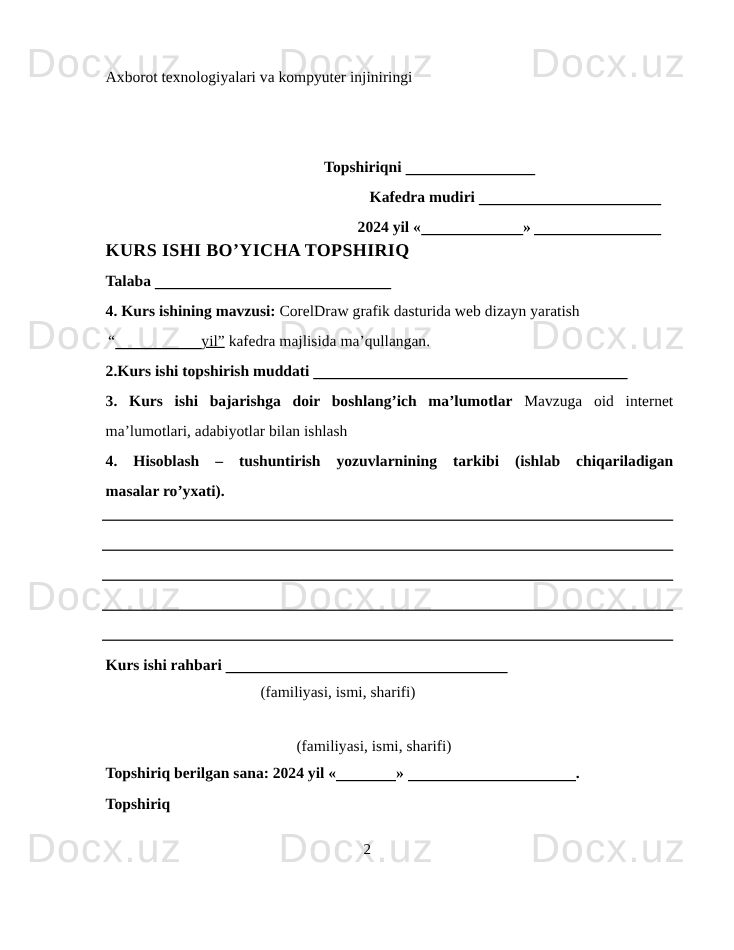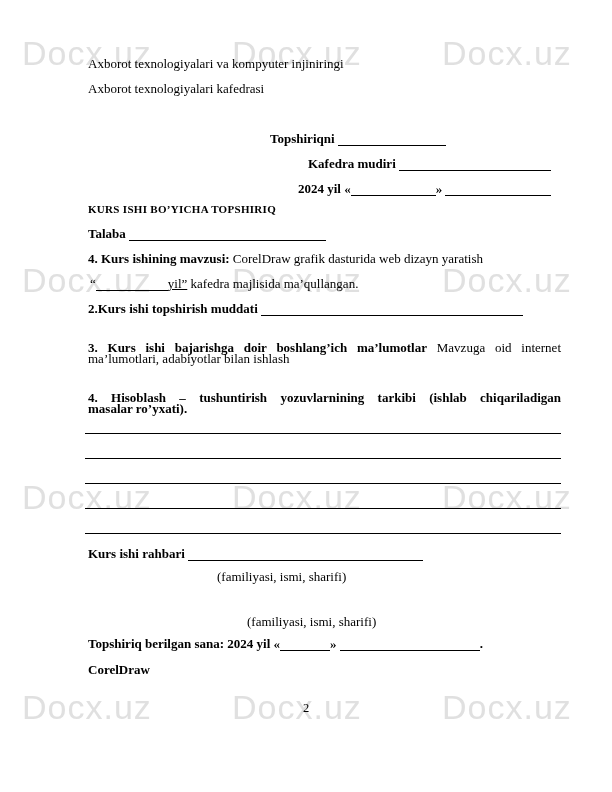--- a/index.html
+++ b/index.html
@@ -30,38 +30,37 @@
     line-height:16px;
     z-index:1;
     white-space:nowrap;
   }
   .center{text-align:left;}
   .b{font-weight:700;}
   .just{
     white-space:normal;
     text-align:justify;
     text-align-last:justify;
-    margin-top:14px;
   }
   .blank{
     display:inline-block;
     height:14px;
     border-bottom:1.4px solid #000;
     vertical-align:-3px;
   }
   .rule{
     position:absolute;
     left:85px;
     width:476px;
     height:0;
     border-top:1.5px solid #000;
     z-index:1;
   }
   .ul{text-decoration:underline;}
-  .title-row{font-size:11px;letter-spacing:0.3px;}
+  .title-row{font-size:15px;letter-spacing:0.3px;}
   .pagenum{left:0;width:612px;text-align:center;font-size:12.5px;}
 </style>
 </head>
 <body>
 
 <div class="page">
 
   <span class="wm" style="top: 36px; left: 22px; color: rgb(224, 224, 224);">Docx.uz</span>
   <span class="wm" style="top: 36px; left: 232px; color: rgb(224, 224, 224);">Docx.uz</span>
   <span class="wm" style="top: 36px; left: 442px; color: rgb(224, 224, 224);">Docx.uz</span>
@@ -69,21 +68,20 @@
   <span class="wm" style="top: 263px; left: 232px; color: rgb(224, 224, 224);">Docx.uz</span>
   <span class="wm" style="top: 263px; left: 442px; color: rgb(224, 224, 224);">Docx.uz</span>
   <span class="wm" style="top: 480px; left: 22px; color: rgb(224, 224, 224);">Docx.uz</span>
   <span class="wm" style="top: 480px; left: 232px; color: rgb(224, 224, 224);">Docx.uz</span>
   <span class="wm" style="top: 480px; left: 442px; color: rgb(224, 224, 224);">Docx.uz</span>
   <span class="wm" style="top: 690px; left: 22px; color: rgb(224, 224, 224);">Docx.uz</span>
   <span class="wm" style="top: 690px; left: 232px; color: rgb(224, 224, 224);">Docx.uz</span>
   <span class="wm" style="top: 690px; left: 442px; color: rgb(224, 224, 224);">Docx.uz</span>
 
   <div class="row center" style="top:56px">Axborot texnologiyalari va kompyuter injiniringi</div>
-  <div class="row center" style="top:81px">Axborot texnologiyalari kafedrasi</div>
 
   <div class="row" style="top:131px;left:270px;width:auto">
     <span class="b">Topshiriqni</span>
     <span class="blank" style="width:108px"></span>
   </div>
   <div class="row" style="top:156px;left:308px;width:auto">
     <span class="b">Kafedra mudiri</span>
     <span class="blank" style="width:152px"></span>
   </div>
   <div class="row b" style="top:181px;left:298px;width:auto">
@@ -134,17 +132,17 @@
   </div>
   <div class="row" style="top:569px;left:217px;width:auto">(familiyasi, ismi, sharifi)</div>
 
   <div class="row" style="top:614px;left:247px;width:auto">(familiyasi, ismi, sharifi)</div>
 
   <div class="row b" style="top:636px">
     <span>Topshiriq berilgan sana: 2024 yil «</span><span class="blank" style="width:50px"></span><span>»</span>
     <span class="blank" style="width:140px"></span><span>.</span>
   </div>
 
-  <div class="row center b" style="top:662px">CorelDraw</div>
+  <div class="row center b" style="top:662px">Topshiriq</div>
 
   <div class="row pagenum" style="top:700px">2</div>
 
 </div>
 
 </body></html>

